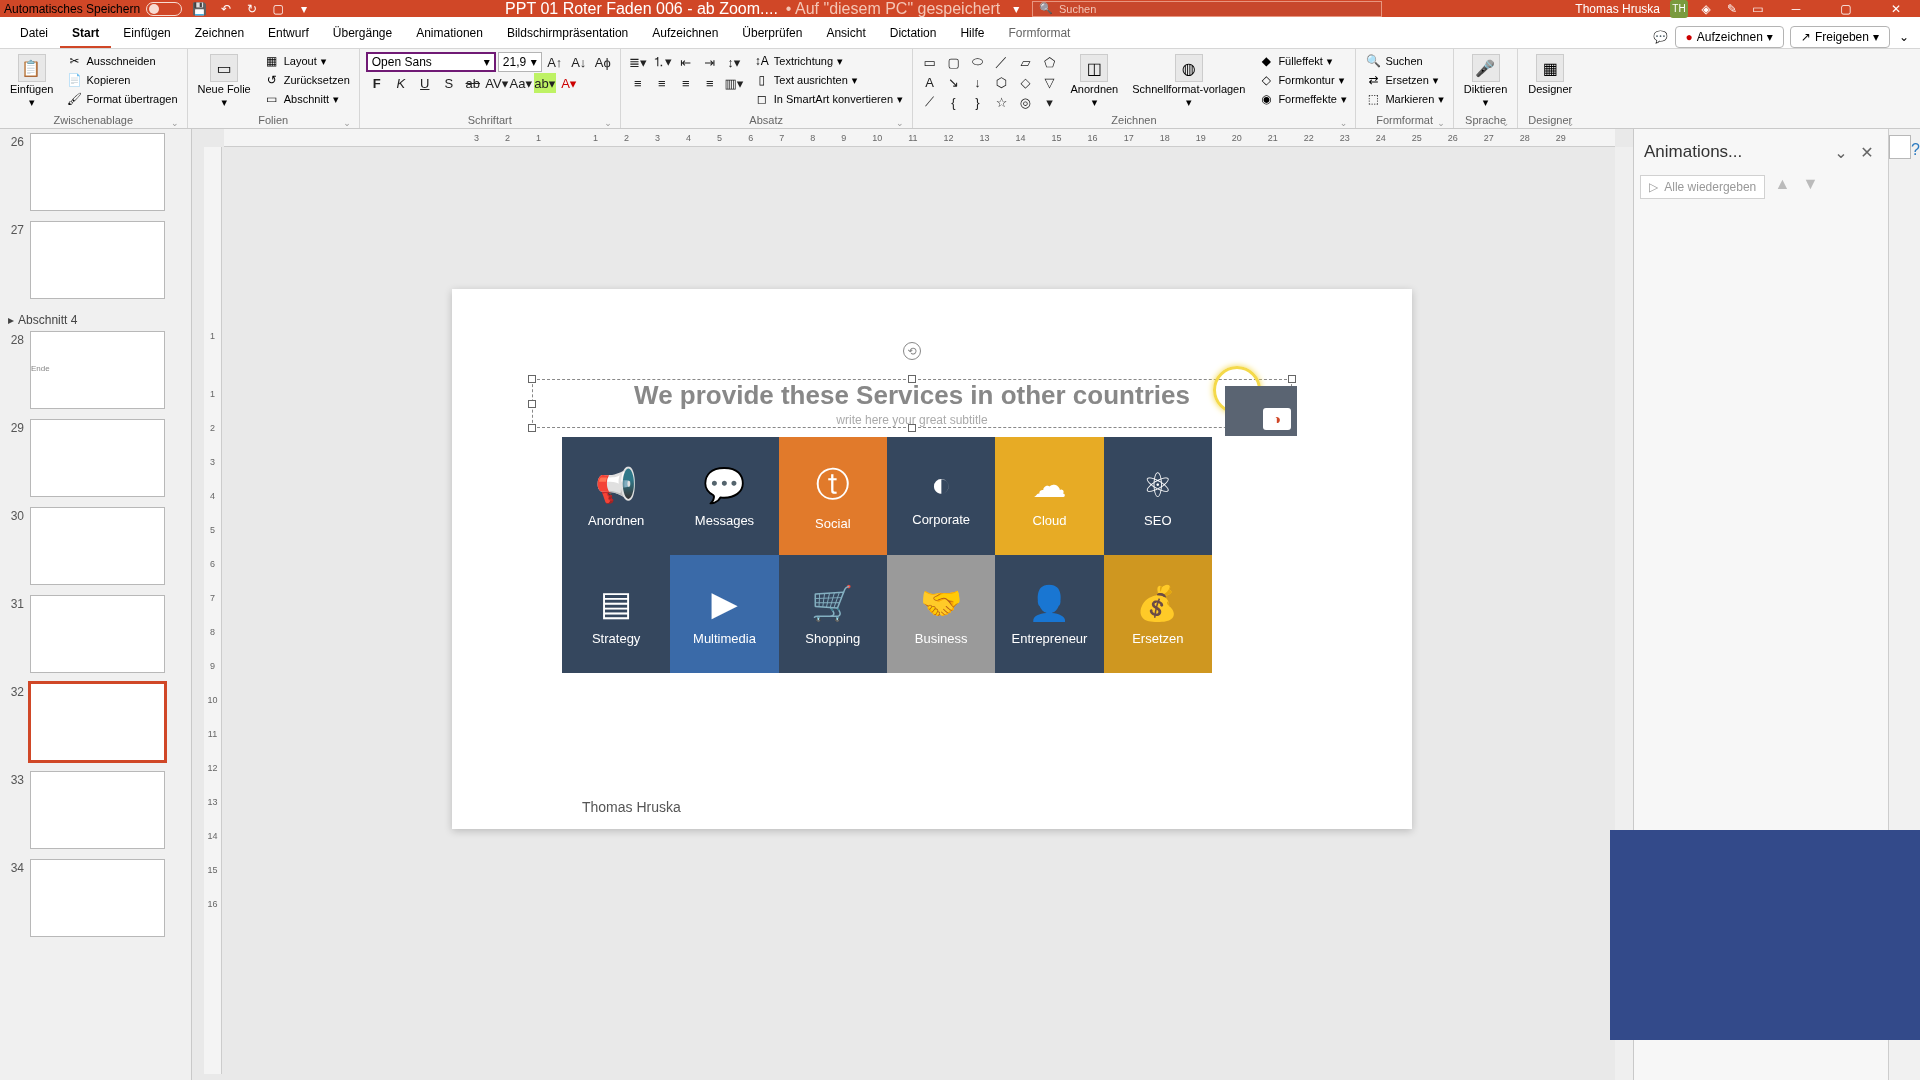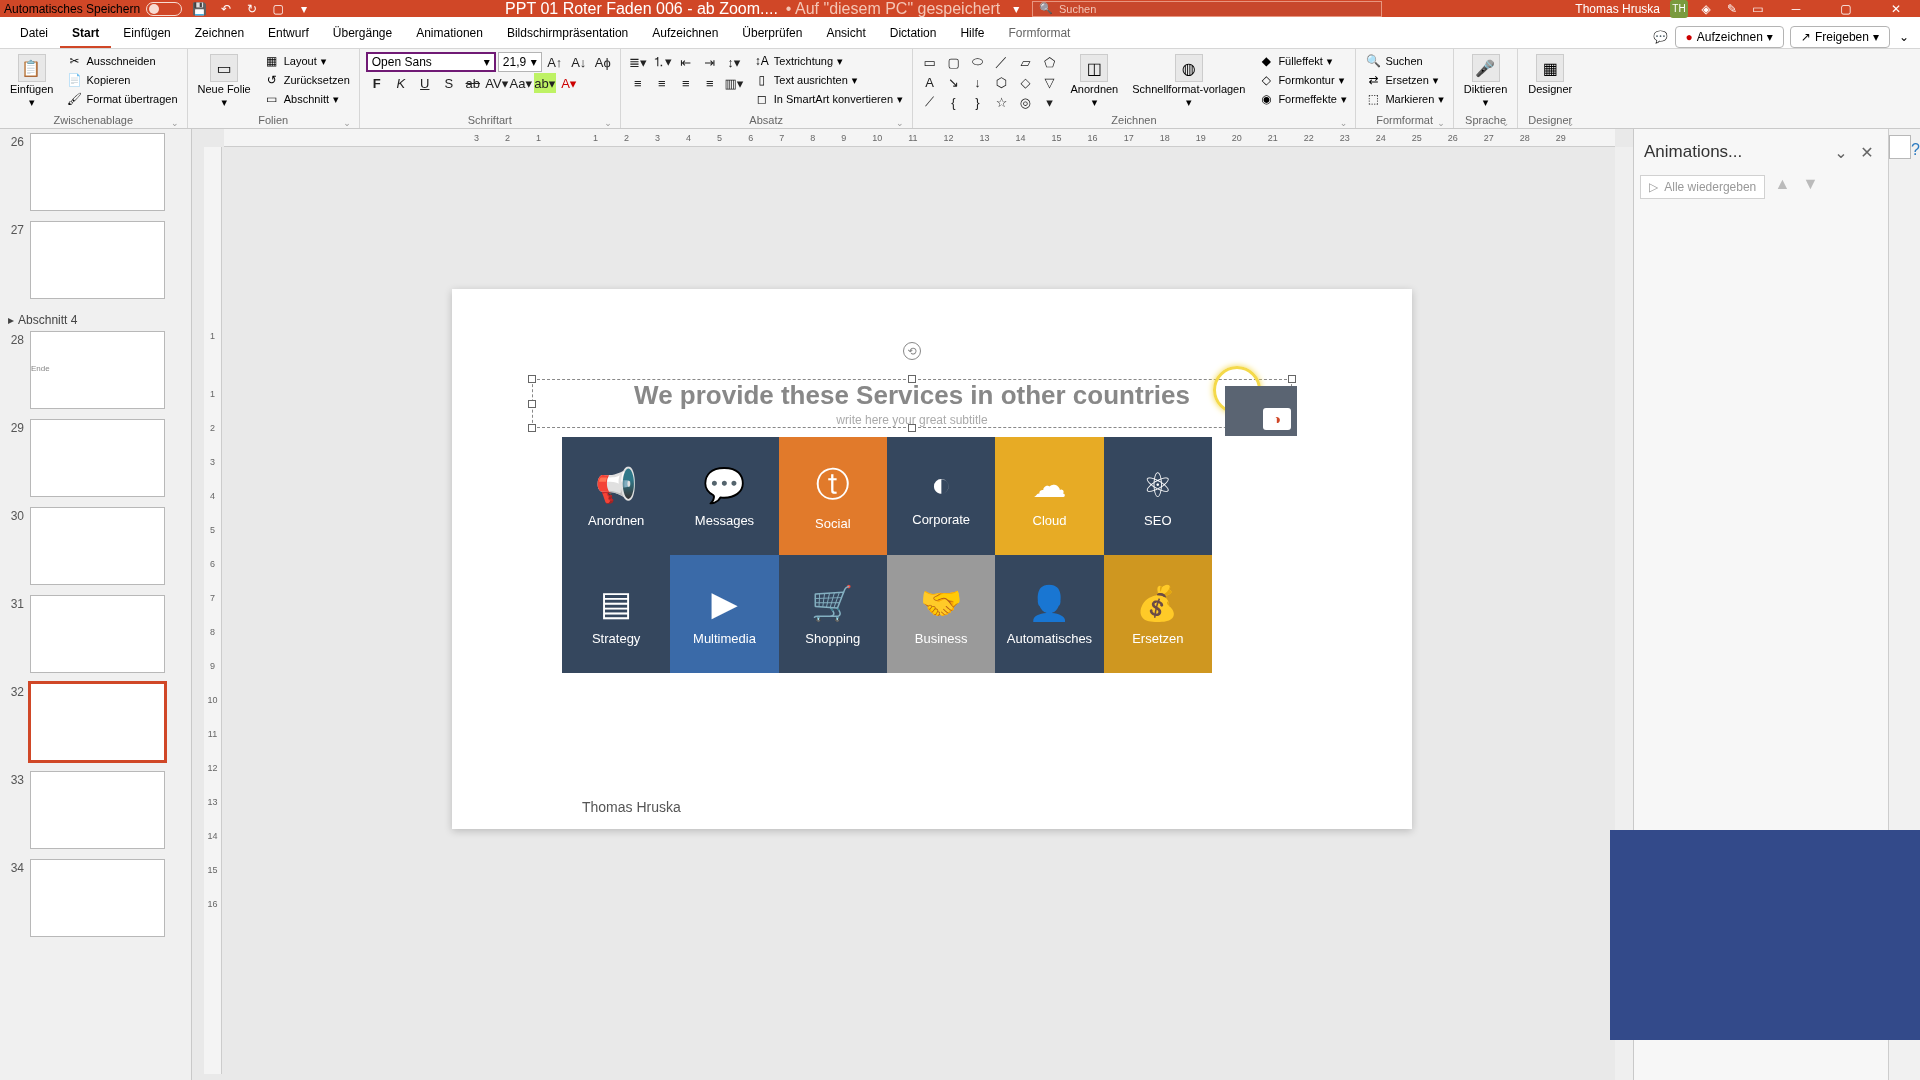--- a/index.html
+++ b/index.html
@@ -523,21 +523,21 @@
           <div class="tile c-navy">
             <div class="ticon">🛒</div>
             <div>Shopping</div>
           </div>
           <div class="tile c-grey">
             <div class="ticon">🤝</div>
             <div>Business</div>
           </div>
           <div class="tile c-navy">
             <div class="ticon">👤</div>
-            <div>Automatisches</div>
+            <div>Entrepreneur</div>
           </div>
           <div class="tile c-gold">
             <div class="ticon">💰</div>
             <div>Ersetzen</div>
           </div>
         </div>
       <div class="author">Thomas Hruska</div>
     </div>
   </div>
 

